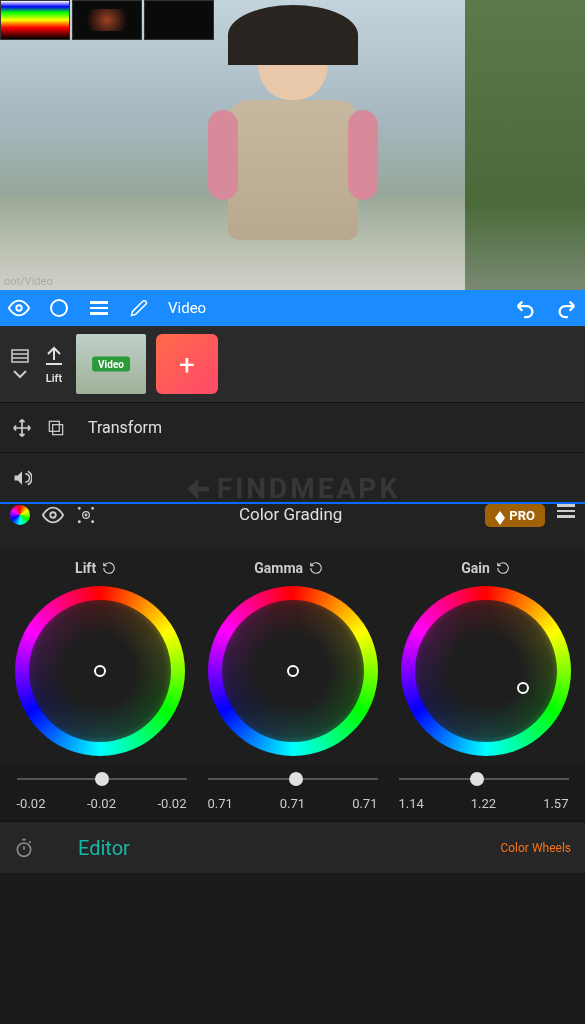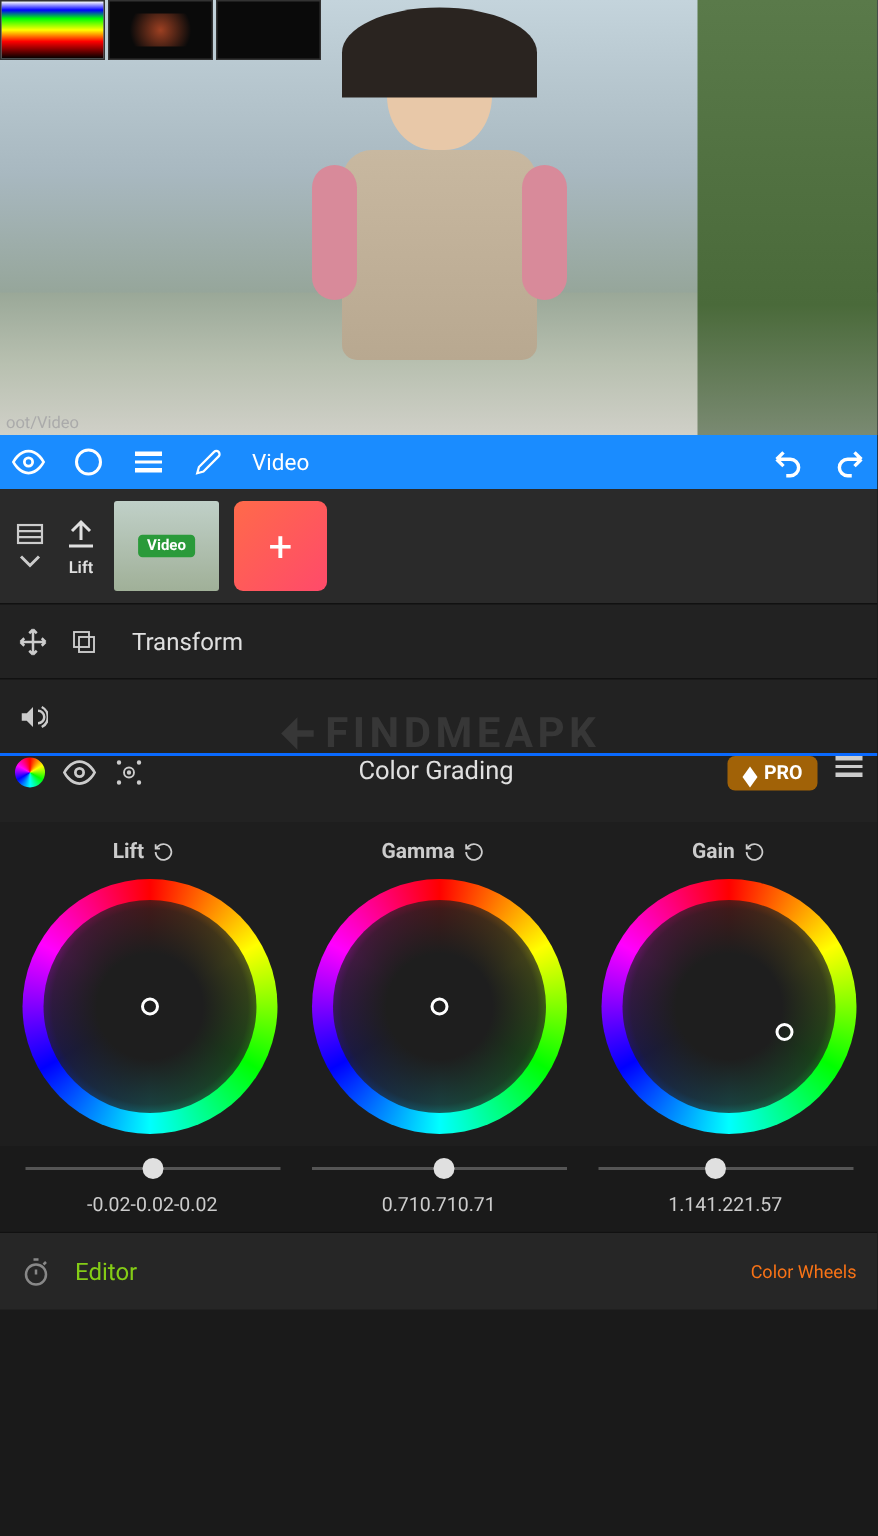--- a/index.html
+++ b/index.html
@@ -328,39 +328,40 @@
 .values-row {
   display: flex;
   justify-content: space-around;
   padding: 10px 6px;
   font-size: 13px;
   color: #ccc;
 }
 .value-group {
   width: 170px;
   display: flex;
-  justify-content: center;
+  justify-content: space-between;
 }
 
 
 .settings-row {
   height: 52px;
   background: #262626;
   border-top: 1px solid #111;
   display: flex;
   align-items: center;
   padding: 0 14px;
   gap: 16px;
 }
 .settings-icon {
   width: 20px; height: 20px;
 }
 .settings-label {
-  font-size: 16px;
-  color: #84cc16;
+  font-size: 20px;
+  color: #14b8a6;
+  margin-left: 28px;
 }
 .settings-value {
   margin-left: auto;
   font-size: 12px;
   color: #f97316;
 }
 
 
 .watermark {
   position: absolute;

